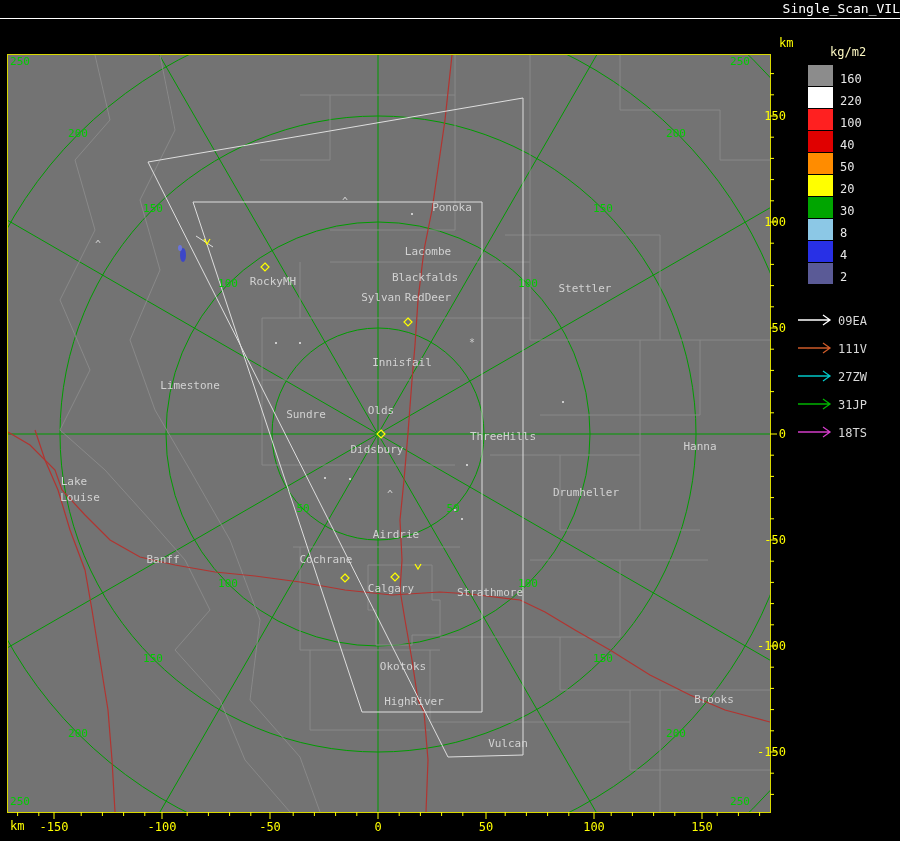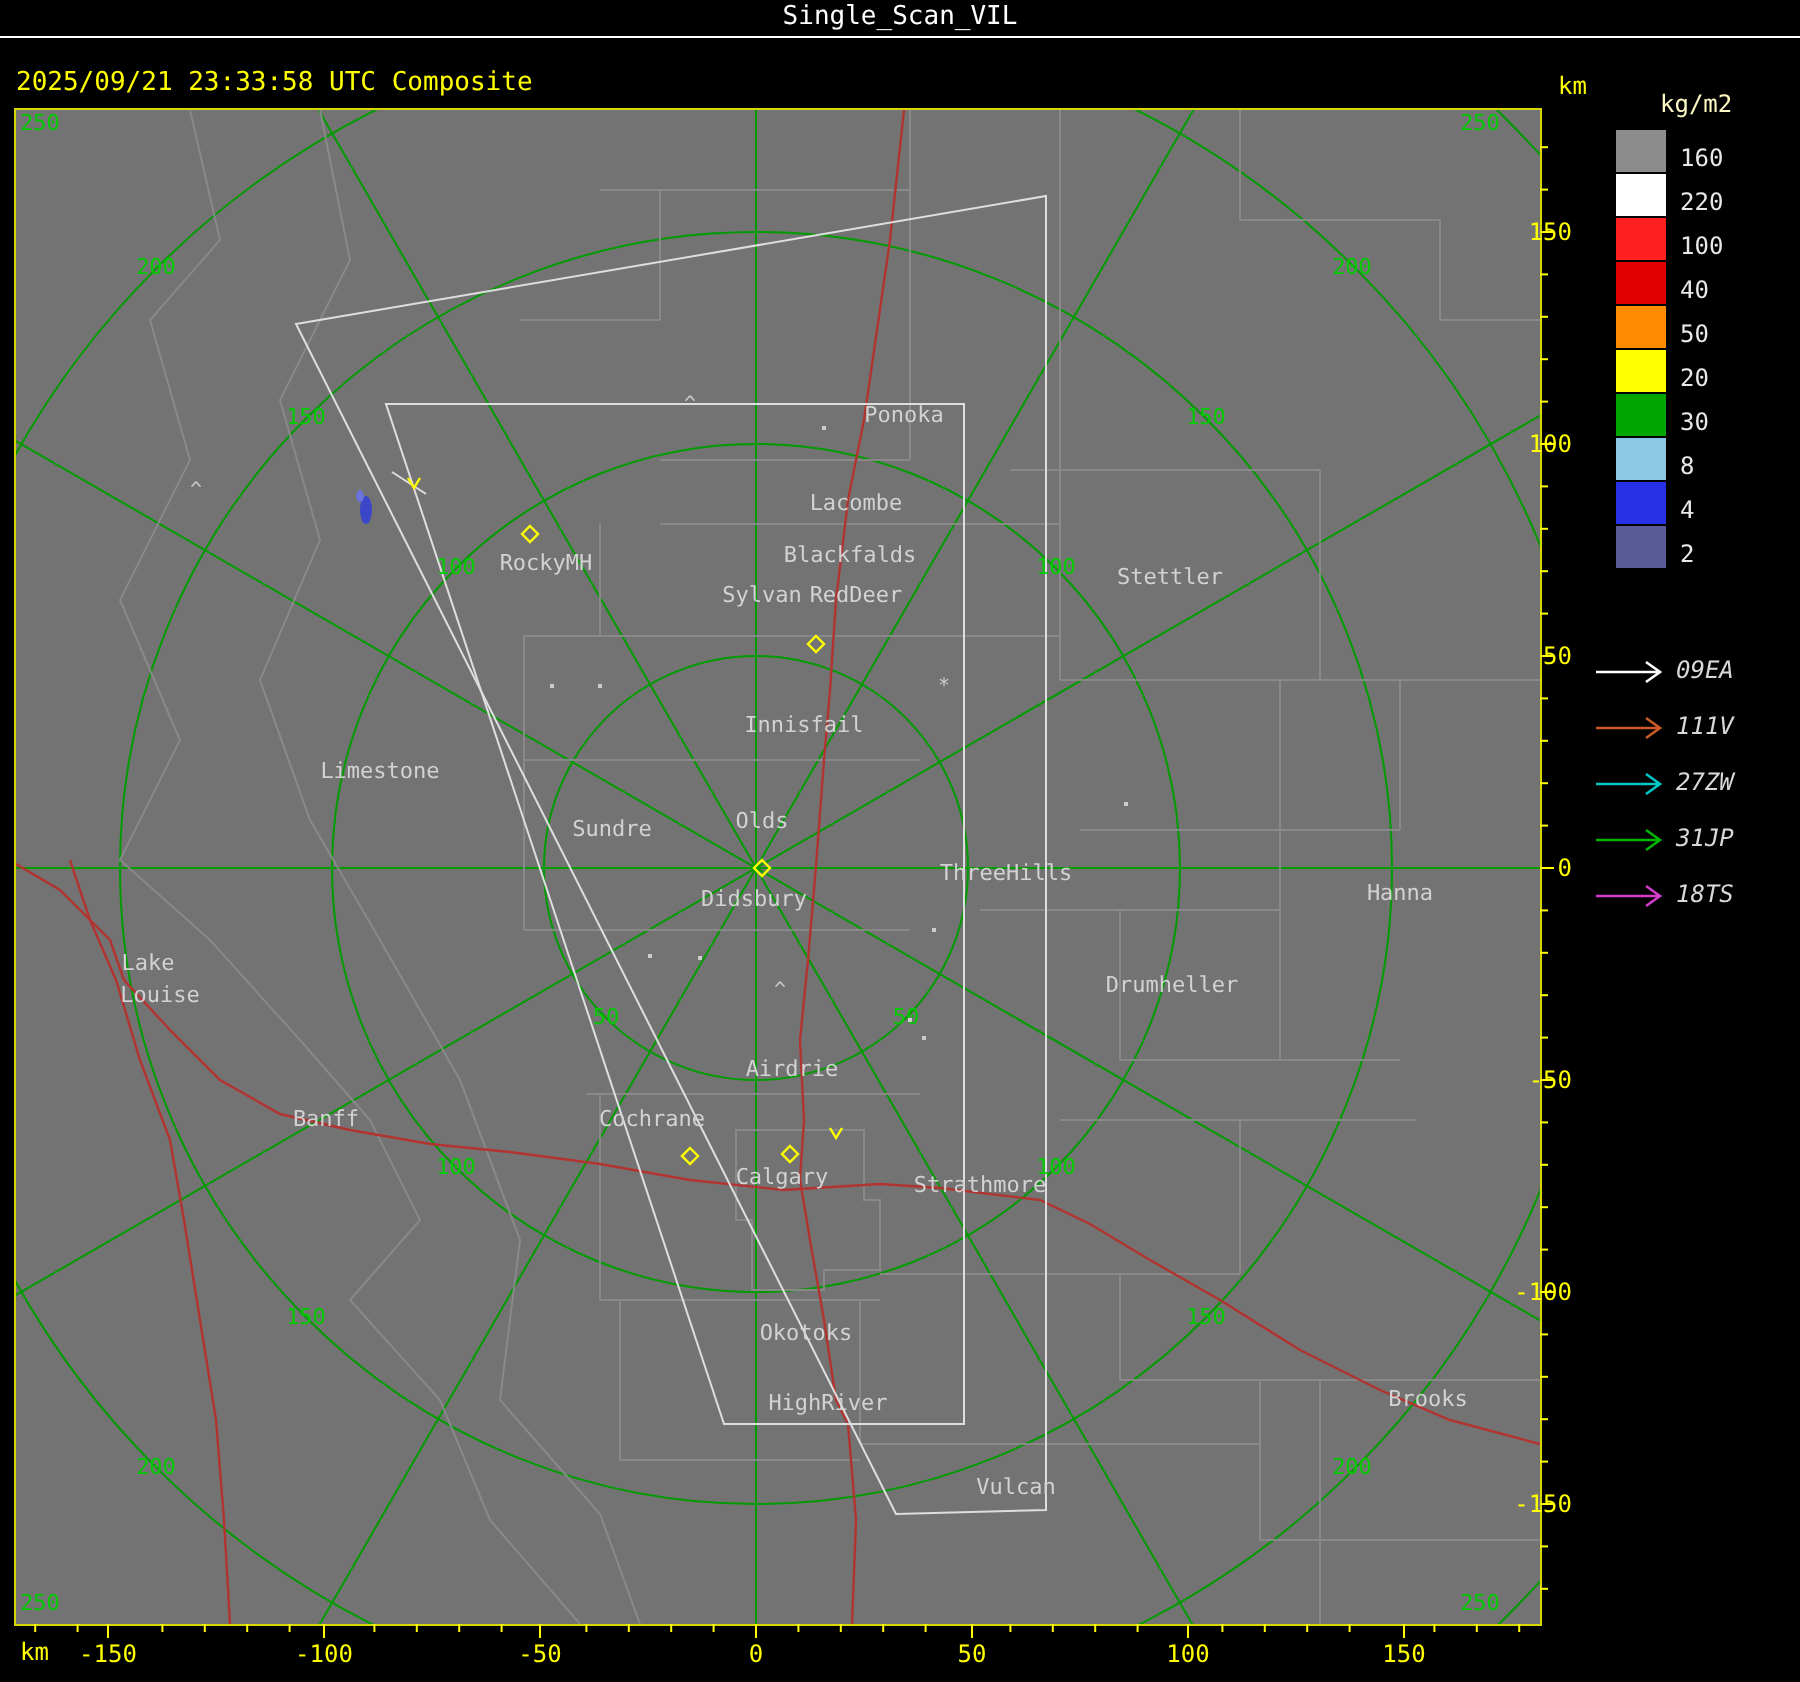--- a/index.html
+++ b/index.html
@@ -1,19 +1,19 @@
 <!DOCTYPE html>
 <html><head>
 <meta charset="utf-8">
 <style>
   html,body{margin:0;padding:0;background:#000;}
   .screen{position:relative;width:900px;height:841px;background:#000;overflow:hidden;
           font-family:"DejaVu Sans Mono",monospace;}
   .titlebar{position:absolute;left:0;top:0;width:900px;height:18px;border-bottom:1px solid #ffffff;
-            color:#ffffff;font-size:13px;text-align:center;line-height:18px;}
+            color:#ffffff;font-size:13px;text-align:right;line-height:18px;}
   .timestamp{position:absolute;left:8px;top:34px;color:#ffff00;font-size:13px;white-space:pre;}
   .km-right{position:absolute;left:779px;top:36px;color:#ffff00;font-size:12px;}
   .km-bottom{position:absolute;left:10px;top:819px;color:#ffff00;font-size:12px;}
   .map{position:absolute;left:8px;top:55px;width:762px;height:757px;outline:1px solid #d8d800;background:#737373;}
   .ring,.spoke{stroke:#009c00;fill:none;stroke-width:1;}
   .county{stroke:#8a8a8a;fill:none;stroke-width:1;opacity:.95;}
   .road{stroke:#b23430;fill:none;stroke-width:1.2;}
   .cov{stroke:#dedede;fill:none;stroke-width:1;}
   .rlab{fill:#00cc00;font-size:11px;text-anchor:middle;font-family:"DejaVu Sans Mono",monospace;}
   .clab{fill:#d2d2d2;font-size:11px;text-anchor:middle;font-family:"DejaVu Sans Mono",monospace;}
@@ -23,33 +23,32 @@
   #axes-svg{position:absolute;left:0;top:0;pointer-events:none;}
   .tick{stroke:#ffff00;stroke-width:1;}
   .blab{position:absolute;width:48px;text-align:center;color:#ffff00;font-size:12px;}
   .ylab{position:absolute;width:40px;text-align:right;color:#ffff00;font-size:12px;}
   .units{position:absolute;left:830px;top:45px;color:#fef9c3;font-size:12px;}
   #scale-list{position:absolute;left:808px;top:64px;}
   .scale-row{display:flex;align-items:flex-end;height:22px;}
   .swatch{width:25px;height:21px;display:inline-block;}
   .scale-val{color:#e8e8e8;font-size:12px;margin-left:7px;}
   #site-legend{position:absolute;left:797px;top:314px;}
-  .site-row{display:flex;align-items:flex-end;height:28px;font-style:italic;}
+  .site-row{display:flex;align-items:flex-start;height:28px;}
   .site-id{color:#d8d8d8;font-size:12px;margin-left:5px;}
 </style>
 </head>
 <body>
 
 <div class="screen">
 
   <div class="titlebar">
     <span>Single_Scan_VIL</span>
   </div>
 
-  <div class="timestamp">2025/09/21 23:33:58 UTC Composite</div>
   <div class="km-right">km</div>
   <div class="km-bottom">km</div>
 
   <div class="map">
     <svg width="762" height="757" viewBox="0 0 762 757">
 
       <g>
         <circle class="ring" cx="370" cy="379" r="106"></circle>
         <circle class="ring" cx="370" cy="379" r="212"></circle>
         <circle class="ring" cx="370" cy="379" r="318"></circle>

